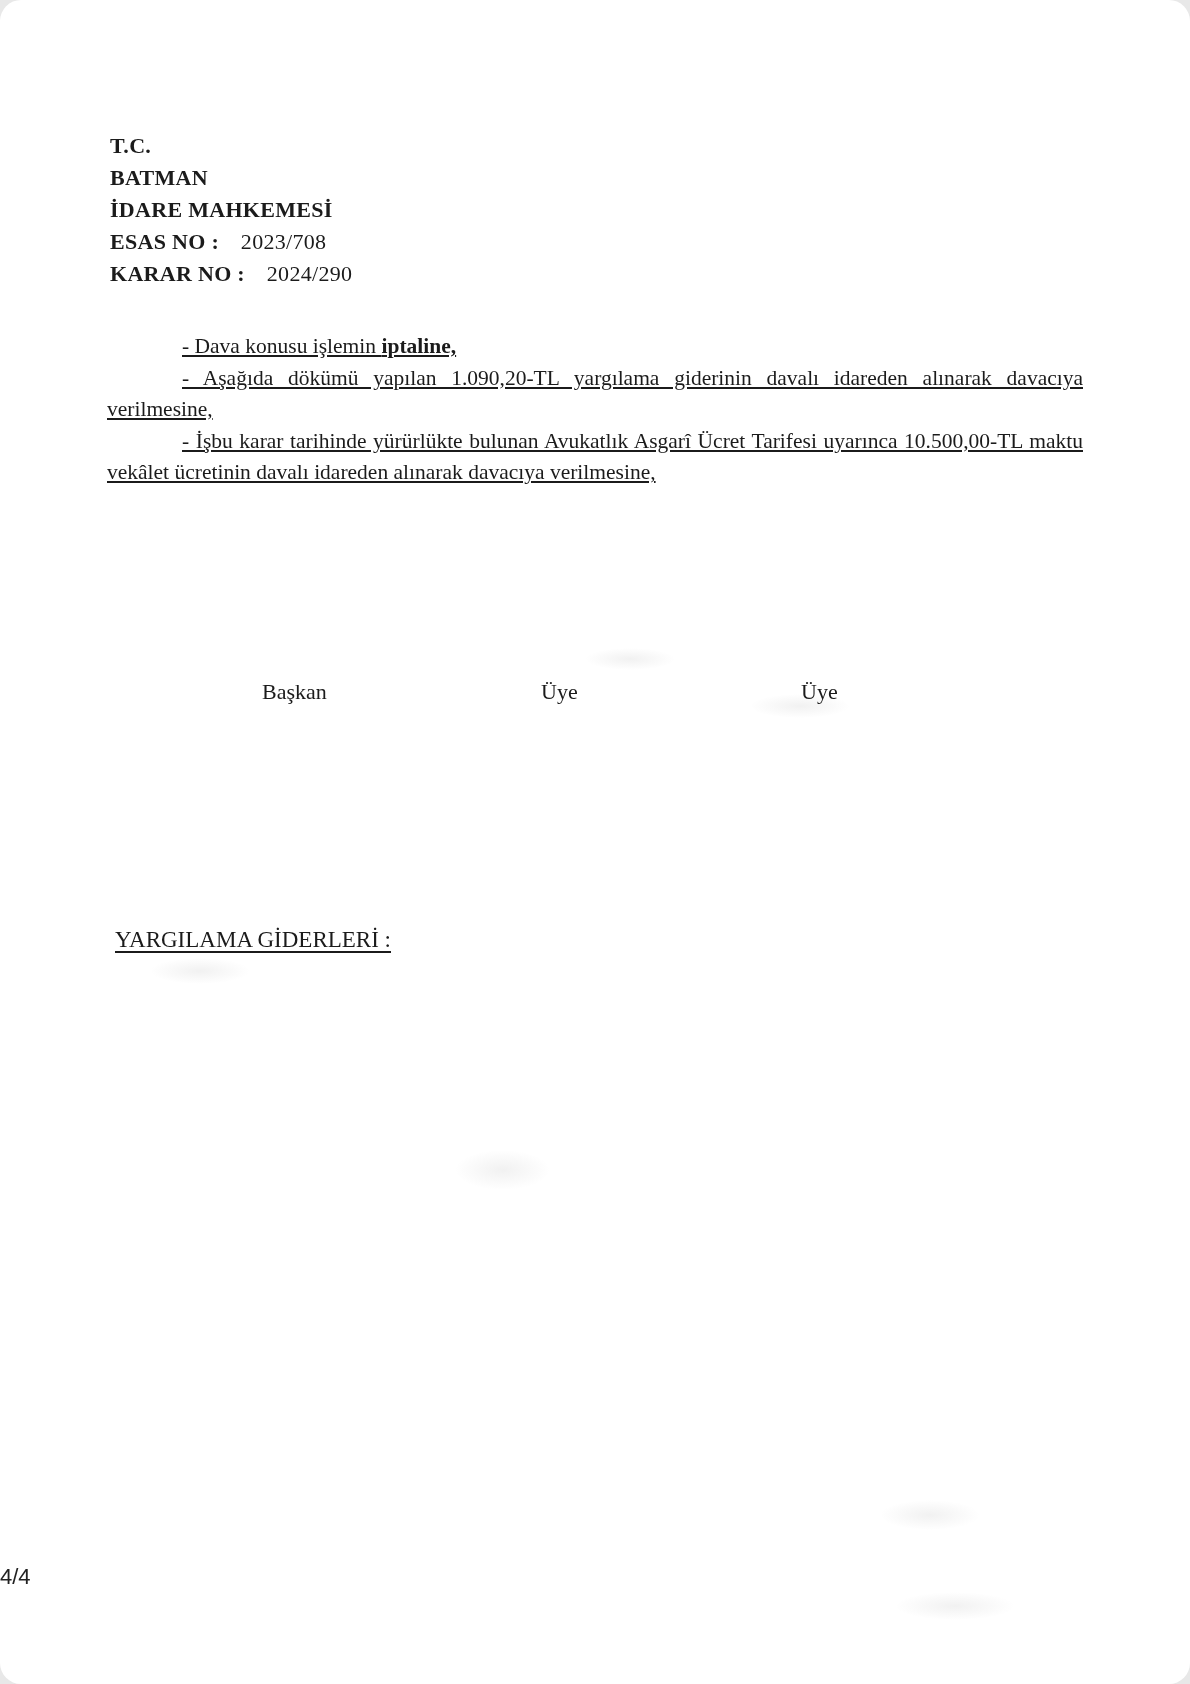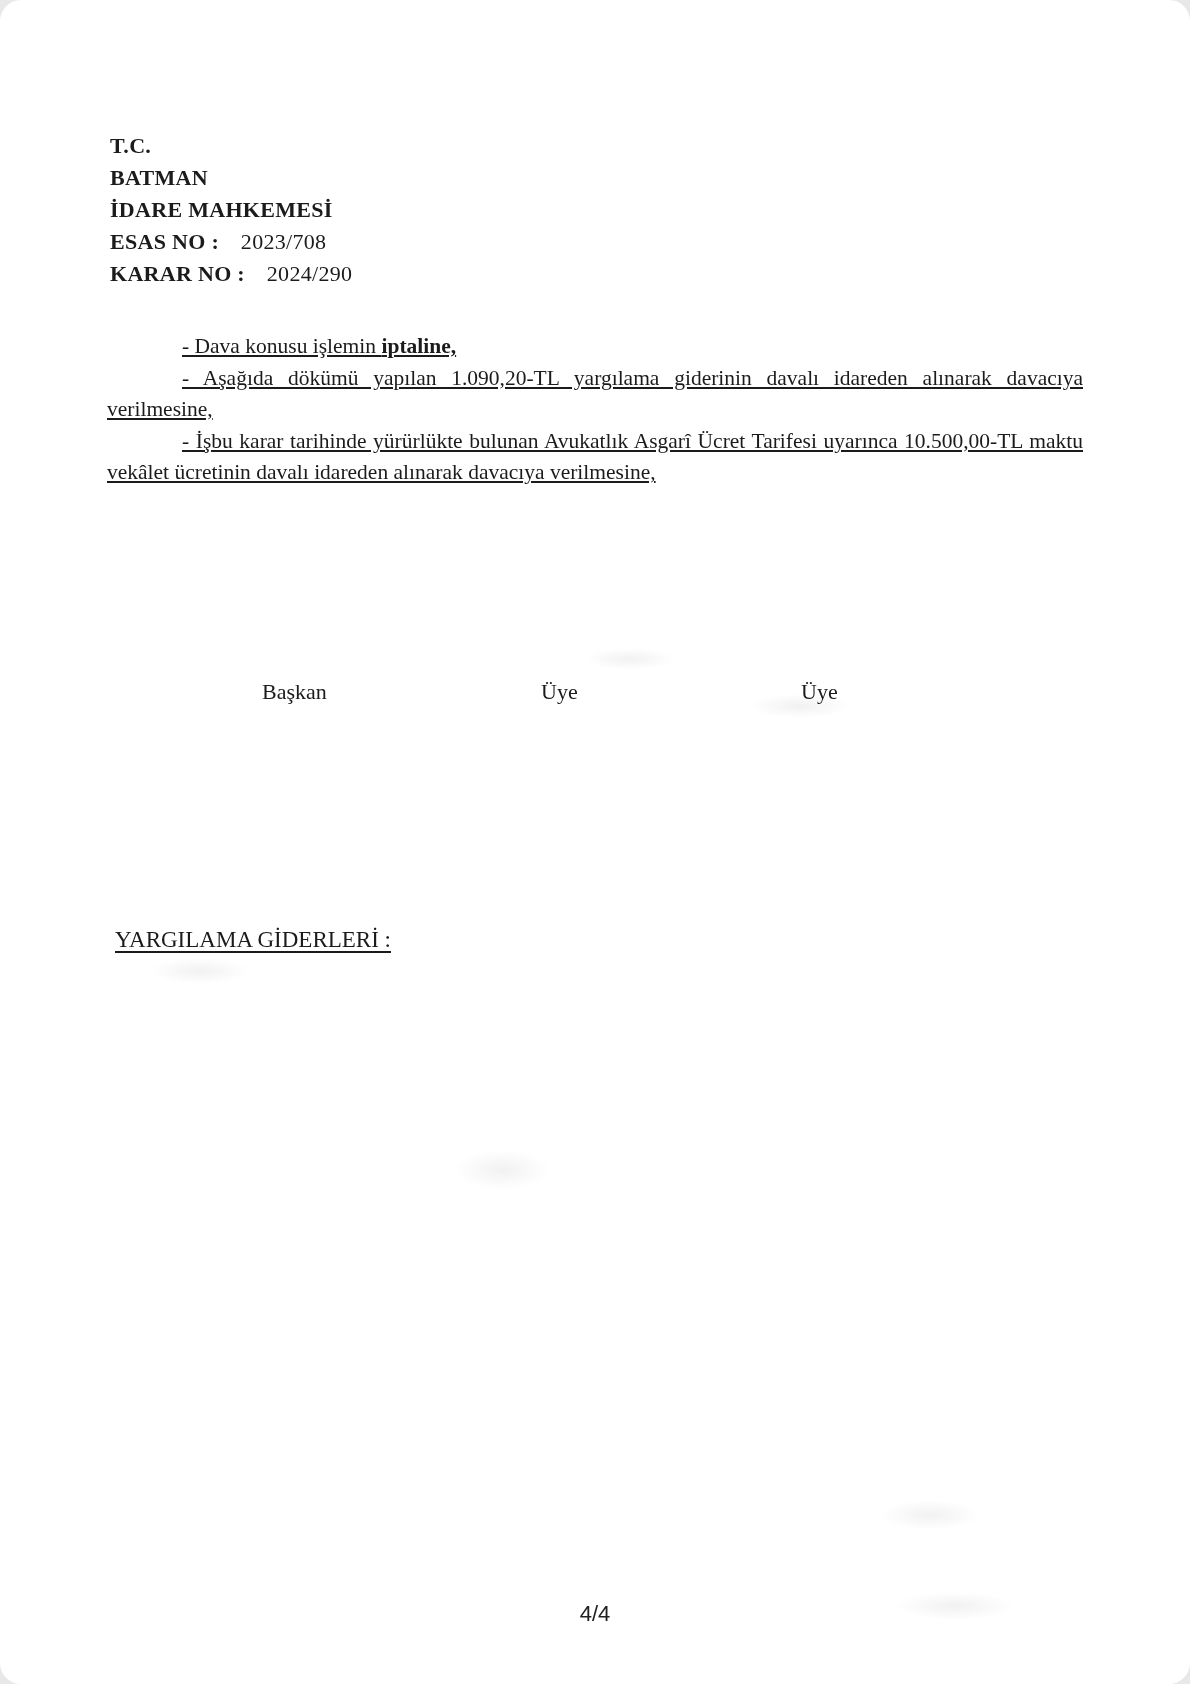--- a/index.html
+++ b/index.html
@@ -85,23 +85,22 @@
     text-decoration: underline;
     text-underline-offset: 4px;
     white-space: nowrap;
     margin-left: 8px;
   }
 
   
   .page-number {
     position: absolute;
     left: 0;
-    top: 1599px;
+    top: 1562px;
     width: 1190px;
-    text-align: center;
     font-family: "Liberation Sans", sans-serif;
     font-size: 22px;
     line-height: 30px;
     color: #222222;
   }
 
   
   .art {
     position: absolute;
     pointer-events: none;

